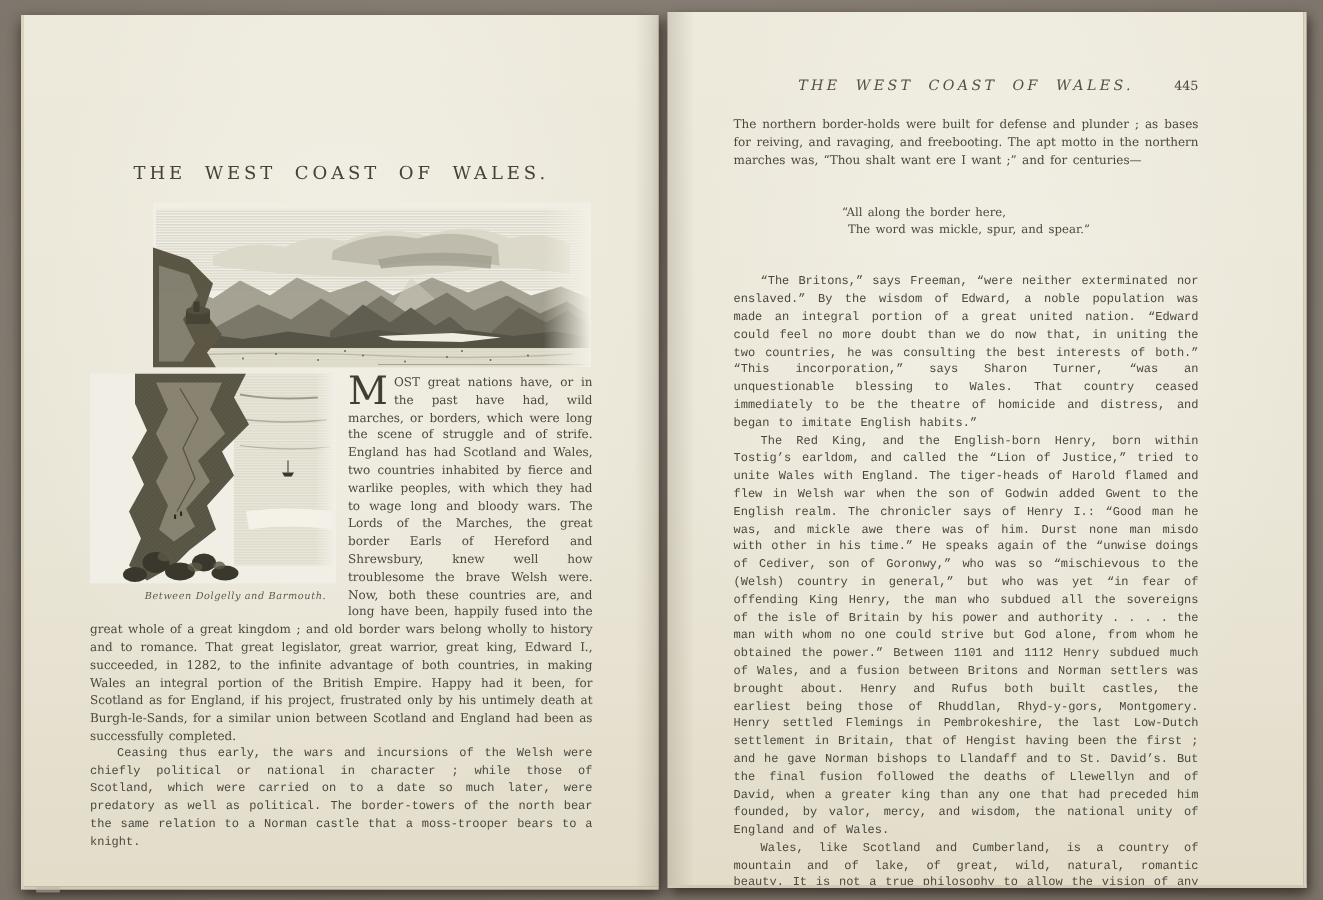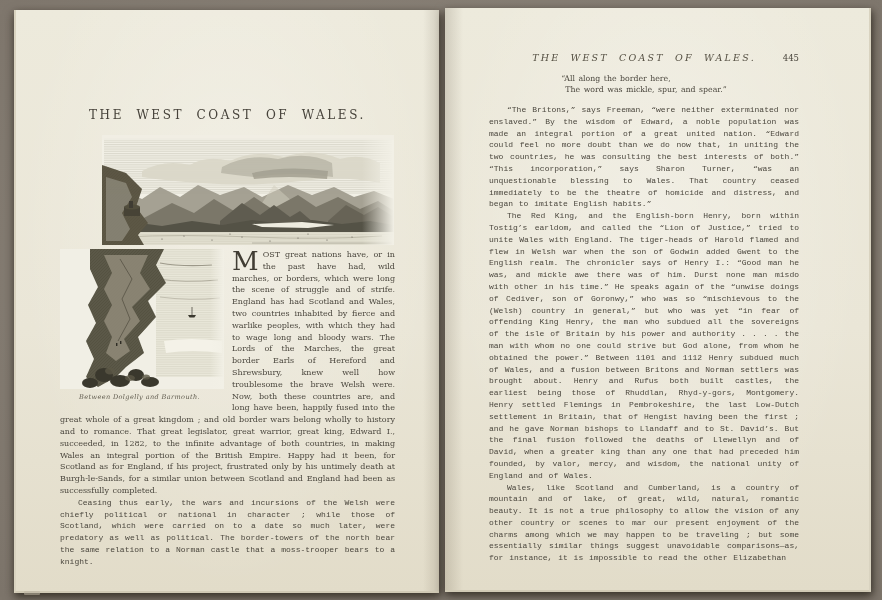--- a/index.html
+++ b/index.html
@@ -23,34 +23,34 @@
   .page-right::after{content:"";position:absolute;left:0;top:0;bottom:0;width:18px;
         background:linear-gradient(90deg,rgba(80,68,48,.18),rgba(80,68,48,0));}
   .inner-l{padding:0 44px;}
   .inner-r{padding:0 70px 0 44px;position:relative;}
 
   .chapter-title{margin:98px 0 0 0;text-align:center;font-weight:normal;
         font-size:12px;letter-spacing:2.6px;word-spacing:6px;color:#46423a;}
   .illo-top{margin:13px 0 0 42px;width:292px;height:110px;line-height:0;}
   .body-copy{margin-top:4px;}
   .illo-cliff{float:left;width:164px;margin:0 8px 2px 0;line-height:0;}
-  .illo-caption{line-height:10px;margin:3px 0 0 19px;text-align:left;
+  .illo-caption{line-height:10px;margin:3px 0 0 30px;text-align:center;
         font-style:italic;font-size:6.5px;letter-spacing:.4px;color:#5f5a4d;}
   .para{margin:0;font-size:8px;line-height:11.8px;text-align:justify;
         word-spacing:1px;color:#4b473e;}
   .para.indent{text-indent:18px;font-family:Liberation Mono, monospace;}
   .dropcap{float:left;font-size:26px;line-height:22px;height:22px;
         padding:1px 4px 0 0;color:#413d34;}
 
   .head-row{position:relative;margin-top:44px;height:12px;}
   .running-head{text-align:center;font-style:italic;font-size:9.5px;
         letter-spacing:2.2px;word-spacing:5px;color:#544f42;}
   .page-number{position:absolute;right:0;top:1px;font-size:8.5px;color:#4b473e;}
   .p-first{margin-top:13px;}
-  .verse{margin:9px auto;width:fit-content;font-size:7.8px;line-height:11px;
+  .verse{margin:24px auto;width:fit-content;font-size:7.8px;line-height:11px;
         color:#4b473e;word-spacing:1px;}
   .verse .v2{padding-left:4px;}
   .mat-mark{position:absolute;left:24px;top:591px;width:16px;height:4px;
         background:#bdb4a2;opacity:.55;border-radius:1px;}
 </style>
 </head>
 <body>
 
 <div class="mat">
 
@@ -154,20 +154,21 @@
     </div>
   </div>
 
   <div class="page page-right">
     <div class="inner-r">
       <div class="head-row">
         <div class="running-head">THE WEST COAST OF WALES.</div>
         <div class="page-number">445</div>
       </div>
 
+      <p class="para p-first">The northern border-holds were built for defense and plunder ; as bases for reiving, and ravaging, and freebooting. The apt motto in the northern marches was, “Thou shalt want ere I want ;” and for centuries—</p>
 
       <div class="verse">
         <div class="v1">“All along the border here,</div>
         <div class="v2">The word was mickle, spur, and spear.”</div>
       </div>
 
       <p class="para indent">“The Britons,” says Freeman, “were neither exterminated nor enslaved.” By the wisdom of Edward, a noble population was made an integral portion of a great united nation. “Edward could feel no more doubt than we do now that, in uniting the two countries, he was consulting the best interests of both.” “This incorporation,” says Sharon Turner, “was an unquestionable blessing to Wales. That country ceased immediately to be the theatre of homicide and distress, and began to imitate English habits.”</p>
       <p class="para indent">The Red King, and the English-born Henry, born within Tostig’s earldom, and called the “Lion of Justice,” tried to unite Wales with England. The tiger-heads of Harold flamed and flew in Welsh war when the son of Godwin added Gwent to the English realm. The chronicler says of Henry I.: “Good man he was, and mickle awe there was of him. Durst none man misdo with other in his time.” He speaks again of the “unwise doings of Cediver, son of Goronwy,” who was so “mischievous to the (Welsh) country in general,” but who was yet “in fear of offending King Henry, the man who subdued all the sovereigns of the isle of Britain by his power and authority . . . . the man with whom no one could strive but God alone, from whom he obtained the power.” Between 1101 and 1112 Henry subdued much of Wales, and a fusion between Britons and Norman settlers was brought about. Henry and Rufus both built castles, the earliest being those of Rhuddlan, Rhyd-y-gors, Montgomery. Henry settled Flemings in Pembrokeshire, the last Low-Dutch settlement in Britain, that of Hengist having been the first ; and he gave Norman bishops to Llandaff and to St. David’s. But the final fusion followed the deaths of Llewellyn and of David, when a greater king than any one that had preceded him founded, by valor, mercy, and wisdom, the national unity of England and of Wales.</p>
       <p class="para indent">Wales, like Scotland and Cumberland, is a country of mountain and of lake, of great, wild, natural, romantic beauty. It is not a true philosophy to allow the vision of any other country or scenes to mar our present enjoyment of the charms among which we may happen to be traveling ; but some essentially similar things suggest unavoidable comparisons—as, for instance, it is impossible to read the other Elizabethan</p>
     </div>

